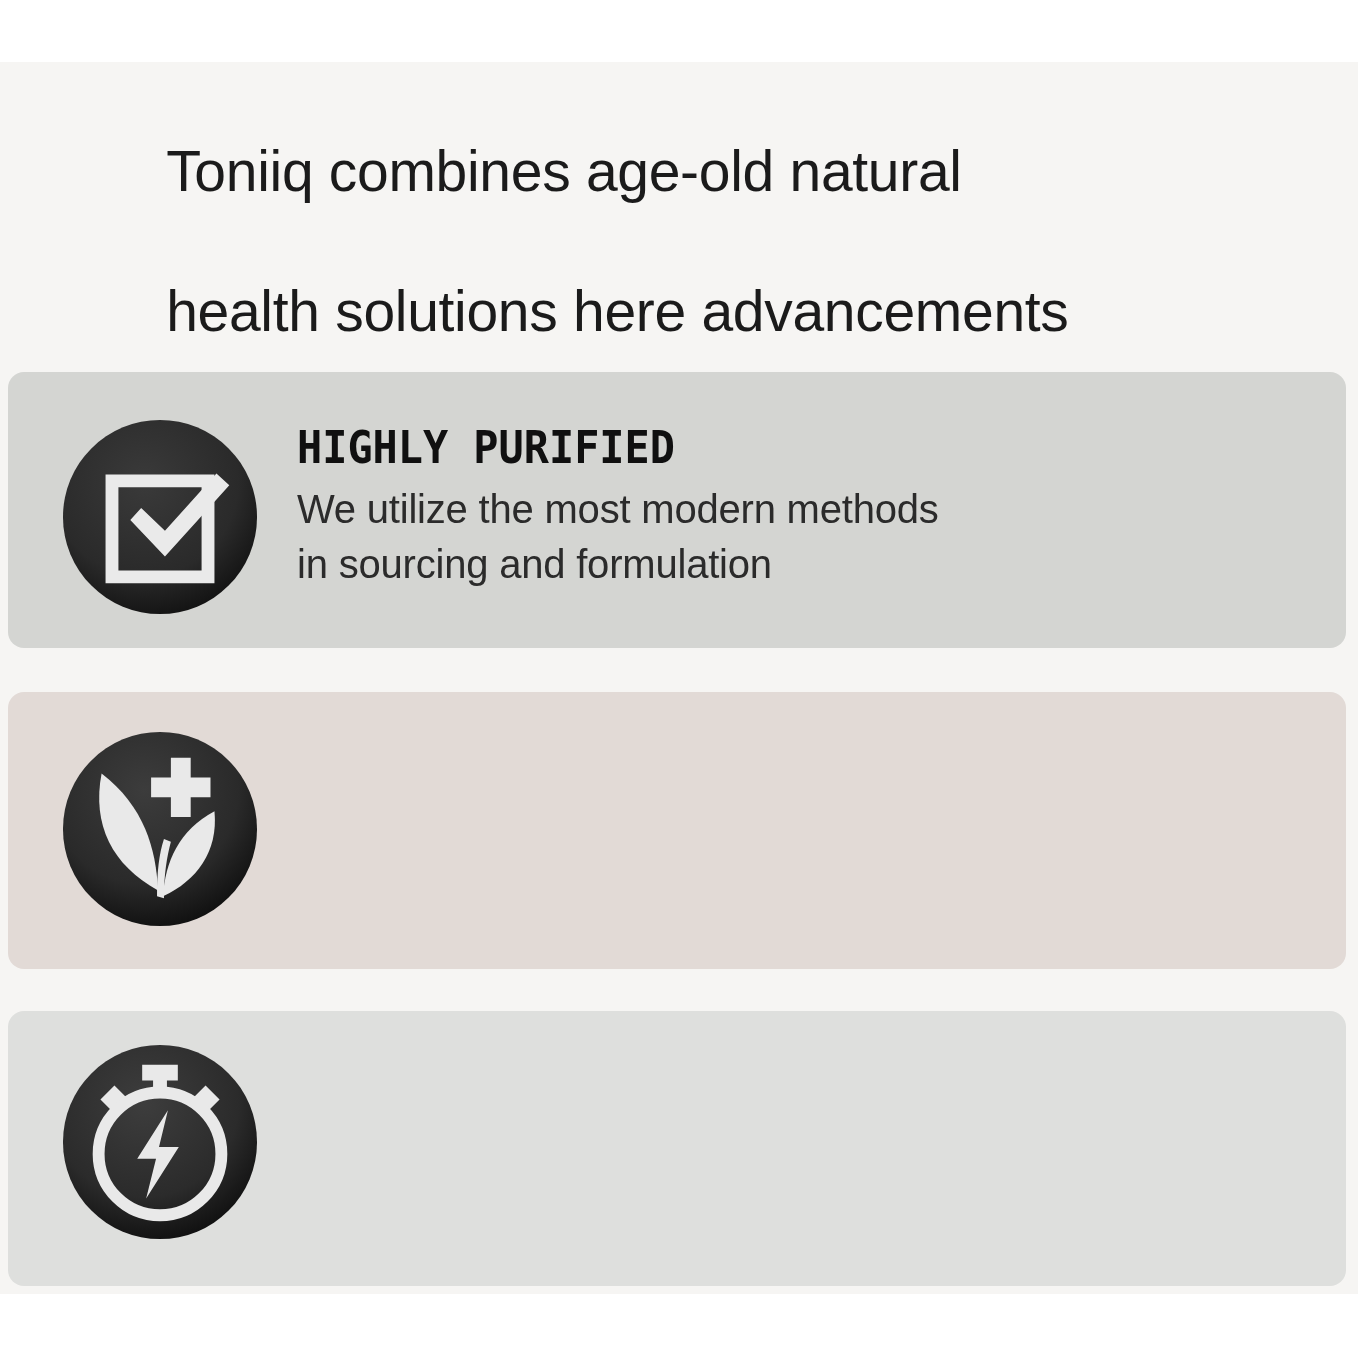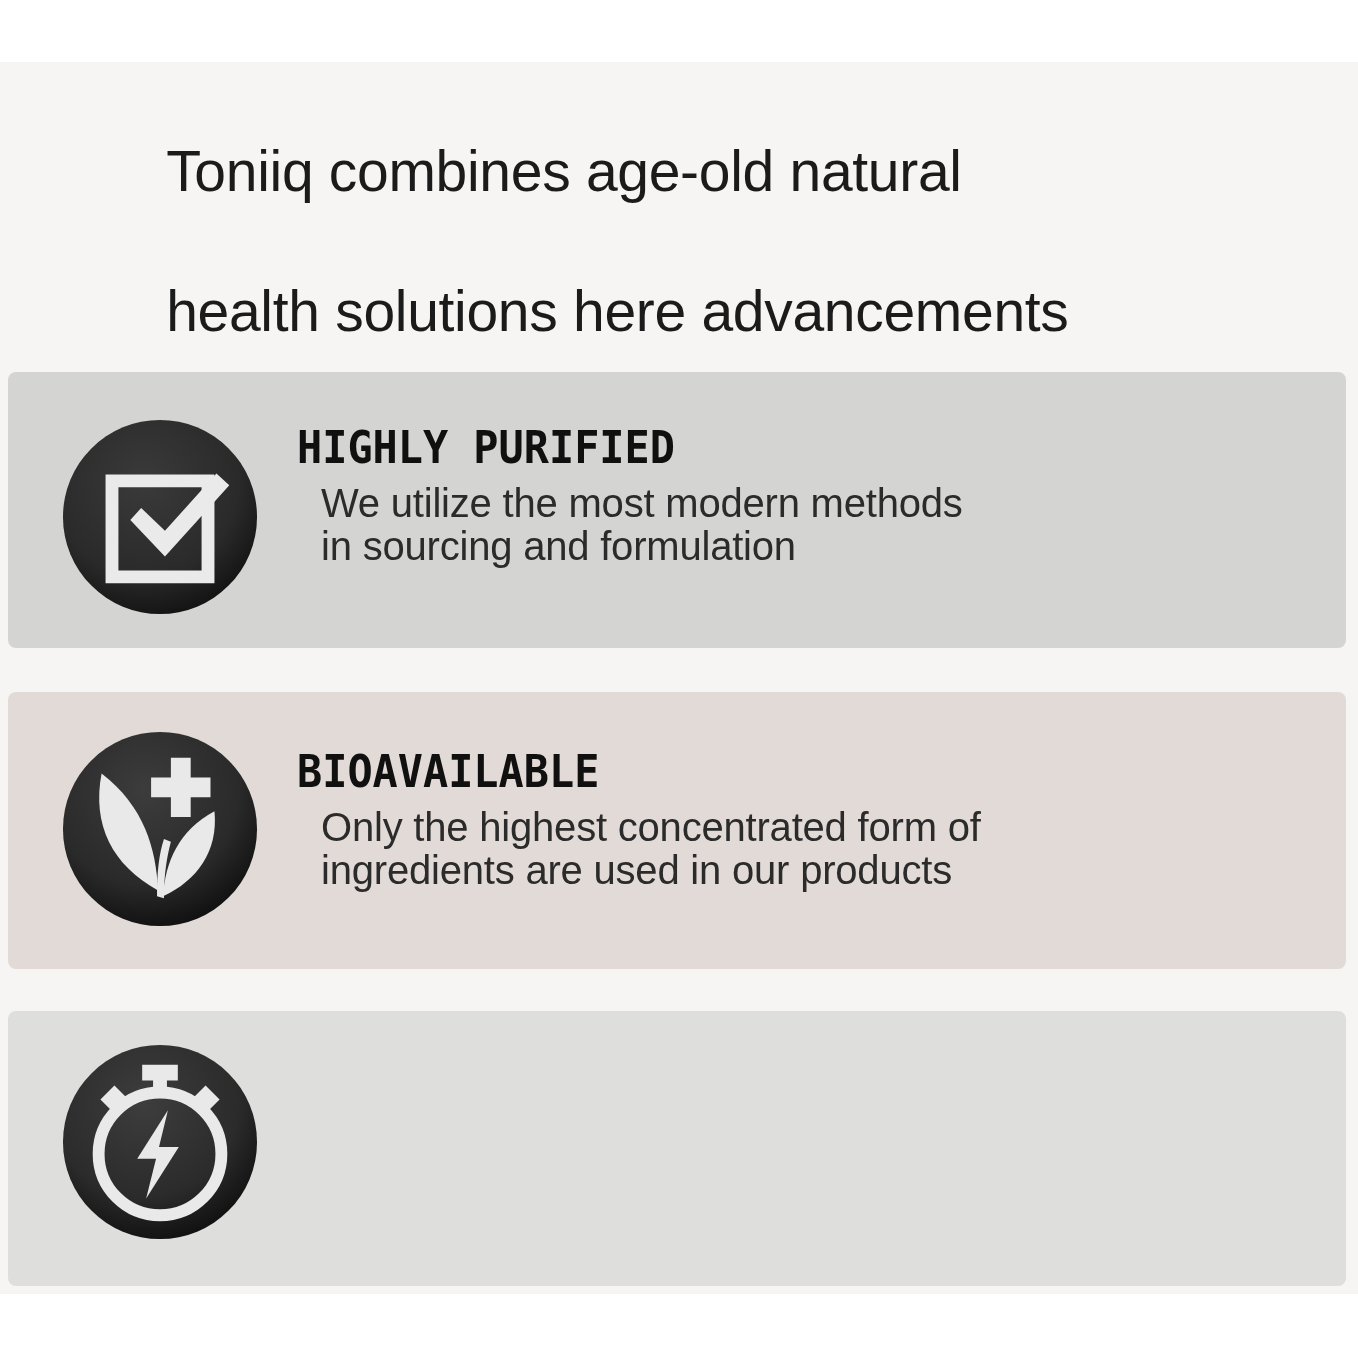--- a/index.html
+++ b/index.html
@@ -47,21 +47,21 @@
   .headline .bold {
     font-weight: 700;
     letter-spacing: -0.6px;
   }
 
   
   .card {
     position: absolute;
     left: 8px;
     width: 1338px;
-    border-radius: 8px;
+    border-radius: 16px;
     box-sizing: border-box;
   }
   .card-1 { top: 372px;  height: 276px; background: #d4d5d2; }
   .card-2 { top: 692px;  height: 277px; background: #e2dad6; }
   .card-3 { top: 1011px; height: 275px; background: #dedfdd; }
 
   .icon-wrap {
     position: absolute;
     left: 53px;
     width: 198px;
@@ -91,26 +91,25 @@
     line-height: 56px;
     margin: 0 0 6px 0;
     transform: scaleX(0.93);
     transform-origin: left center;
     white-space: nowrap;
   }
   .card-3 .card-title { font-size: 44px; transform: scaleX(0.9); }
 
   .card-desc {
     font-size: 40px;
-    line-height: 43px;
+    line-height: 55px;
     font-weight: 300;
     color: #2b2b2b;
     letter-spacing: -0.2px;
     white-space: pre-line;
-    margin-left: 24px;
   }
 </style>
 </head>
 <body>
 
 <div id="page">
 
   <div class="canvas"></div>
 
   <div class="headline">
@@ -157,25 +156,20 @@
 
         <path d="M111 28 h20 v20 h20 v20 h-20 v20 h-20 v-20 h-20 v-20 h20 z" fill="#e9e9e9"></path>
 
         <path d="M41 44 C31 96 52 137 98 162 C96 120 84 77 41 44 Z" fill="#e9e9e9"></path>
 
         <path d="M155 82 C159 123 137 152 103 168 C105 134 119 101 155 82 Z" fill="#e9e9e9"></path>
 
         <path d="M97 168 C97 143 99 125 104 110 l7 3 C107 128 104 146 104 170 Z" fill="#e9e9e9"></path>
       </svg>
     </div>
-    <div class="card-text">
-      <div class="card-title">BIOAVAILABLE</div>
-      <div class="card-desc">Only the highest concentrated form of
-ingredients are used in our products</div>
-    </div>
   </div>
 
   <div class="card card-3" style="background: rgb(222, 223, 221);">
     <div class="icon-wrap">
       <svg viewBox="0 0 200 200" xmlns="http://www.w3.org/2000/svg">
         <defs>
           <radialGradient id="g3" cx="42%" cy="30%" r="78%">
             <stop offset="0%" stop-color="#3d3d3d"></stop>
             <stop offset="62%" stop-color="#2b2b2b"></stop>
             <stop offset="100%" stop-color="#0a0a0a"></stop>

